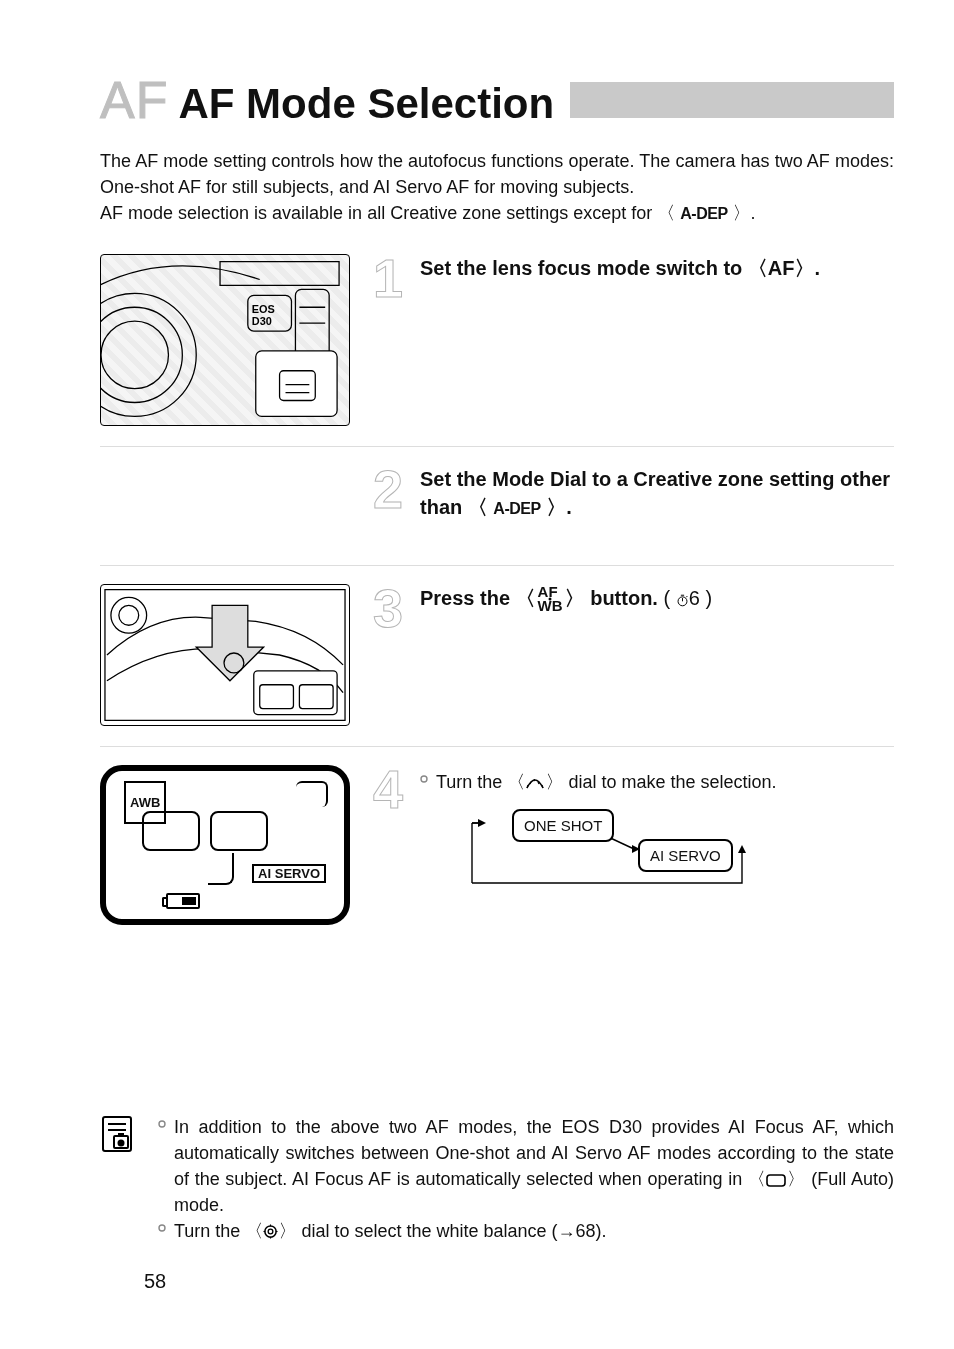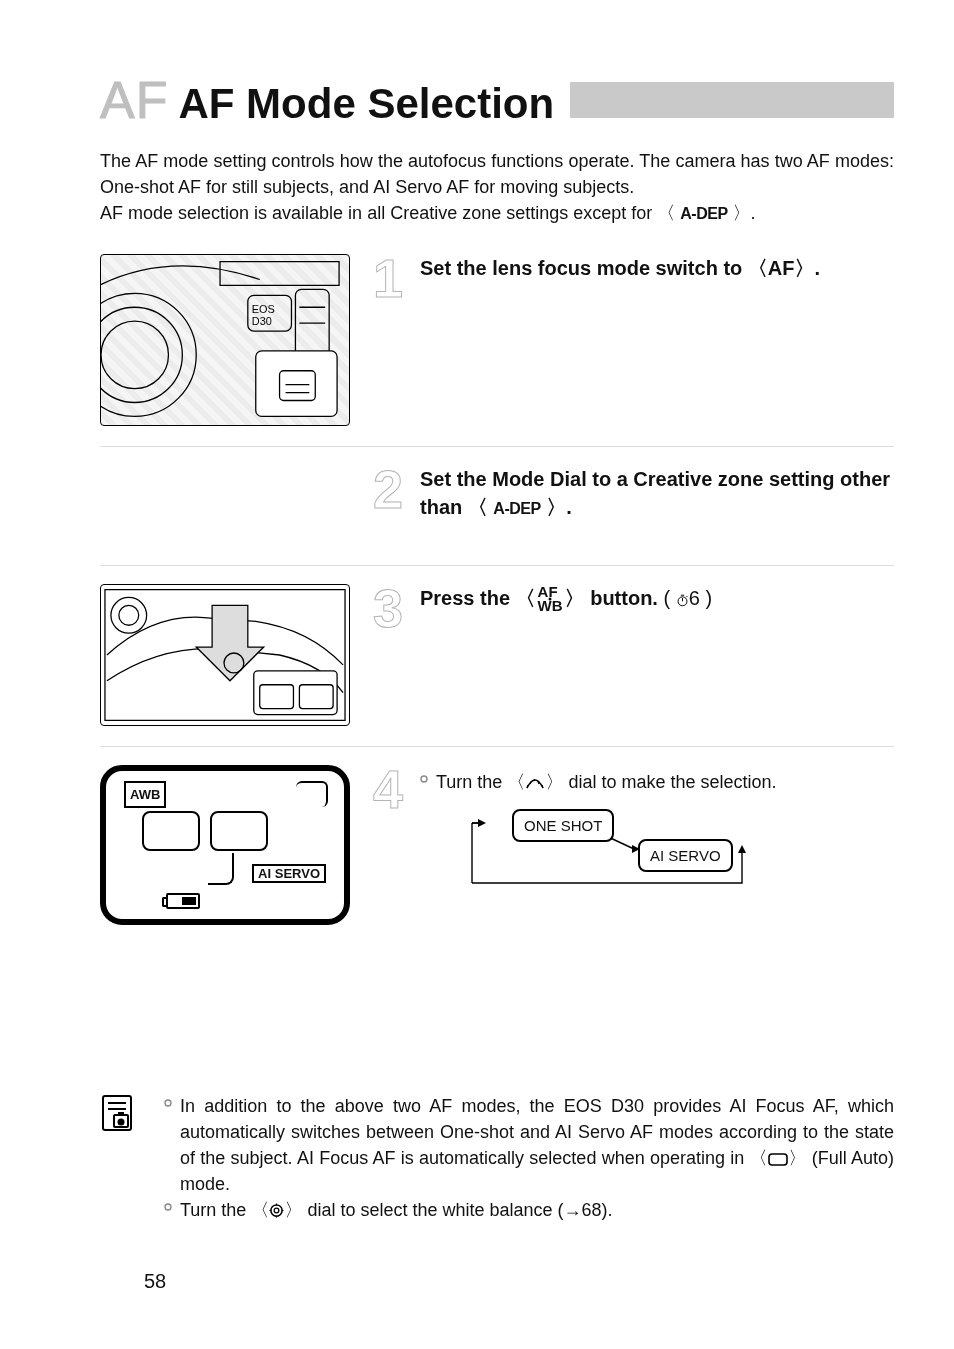--- a/index.html
+++ b/index.html
@@ -73,20 +73,21 @@
     width: 250px;
     height: 170px;
     border: 1px solid #000;
     border-radius: 4px;
     background:
       repeating-linear-gradient(45deg, #f5f5f5 0, #f5f5f5 6px, #ececec 6px, #ececec 12px),
       linear-gradient(#fff,#fff);
     background-blend-mode: multiply;
     position: relative;
     overflow: hidden;
+    font-weight: bold;
   }
   .cam-illustration svg { width: 100%; height: 100%; display: block; }
   .cam-illustration2 {
     width: 250px;
     height: 140px;
     border: 1px solid #000;
     border-radius: 4px;
     background: #fff;
     position: relative;
     overflow: hidden;
@@ -100,21 +101,21 @@
     background: #fff;
     position: relative;
     box-sizing: border-box;
   }
   .lcd-screen .awb-tag {
     position: absolute;
     top: 10px; left: 18px;
     font-size: 13px;
     font-weight: 700;
     border: 2px solid #000;
-    padding: 4px 4px;
+    padding: 12px 4px;
     font-family: Arial, sans-serif;
   }
   .lcd-screen .panels {
     position: absolute;
     top: 40px; left: 36px;
     display: flex; gap: 10px;
   }
   .lcd-screen .panel {
     width: 54px; height: 36px;
     border: 2px solid #000;
@@ -251,23 +252,23 @@
   .bullet-dot {
     margin-top: 6px;
     width: 8px; height: 8px;
     flex-shrink: 0;
   }
   .bullet-dot svg { display: block; }
   .note-block {
     position: absolute;
     left: 100px;
     right: 60px;
-    bottom: 126px;
-    display: flex;
-    gap: 30px;
+    bottom: 105px;
+    display: flex;
+    gap: 24px;
     align-items: flex-start;
     margin-top: 26px;
   }
   .note-icon {
     width: 34px;
     height: 40px;
     flex-shrink: 0;
   }
   .note-text {
     flex: 1;

